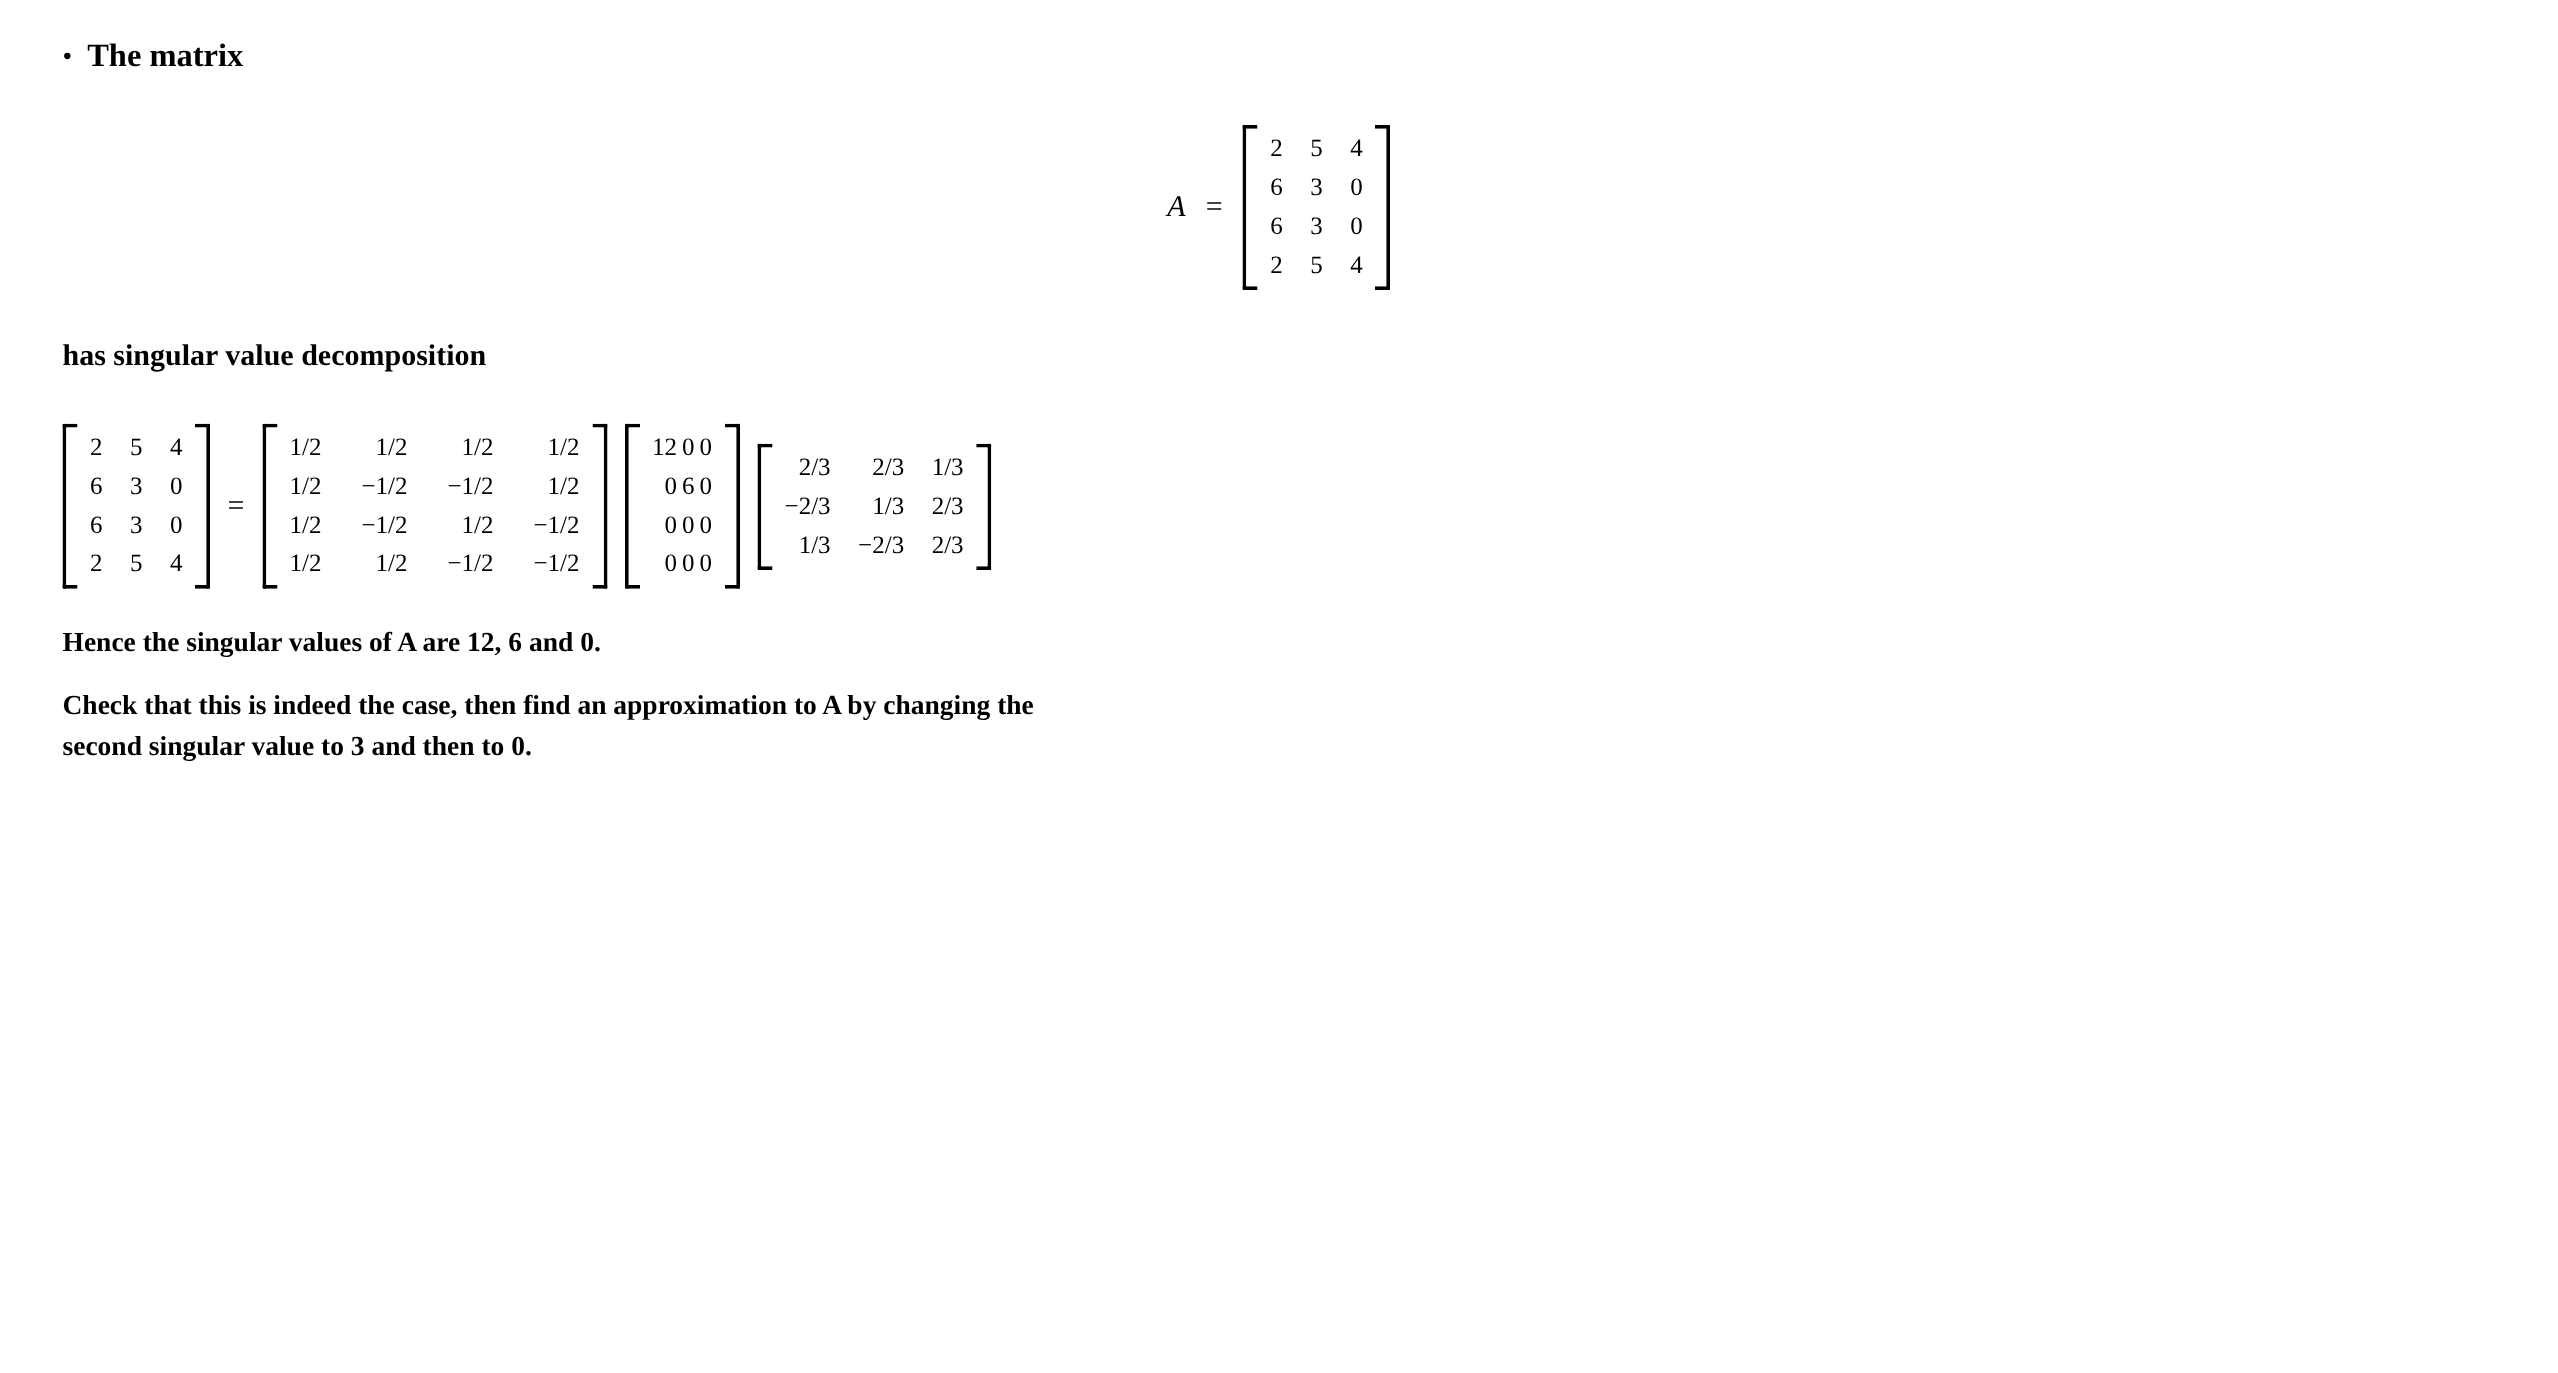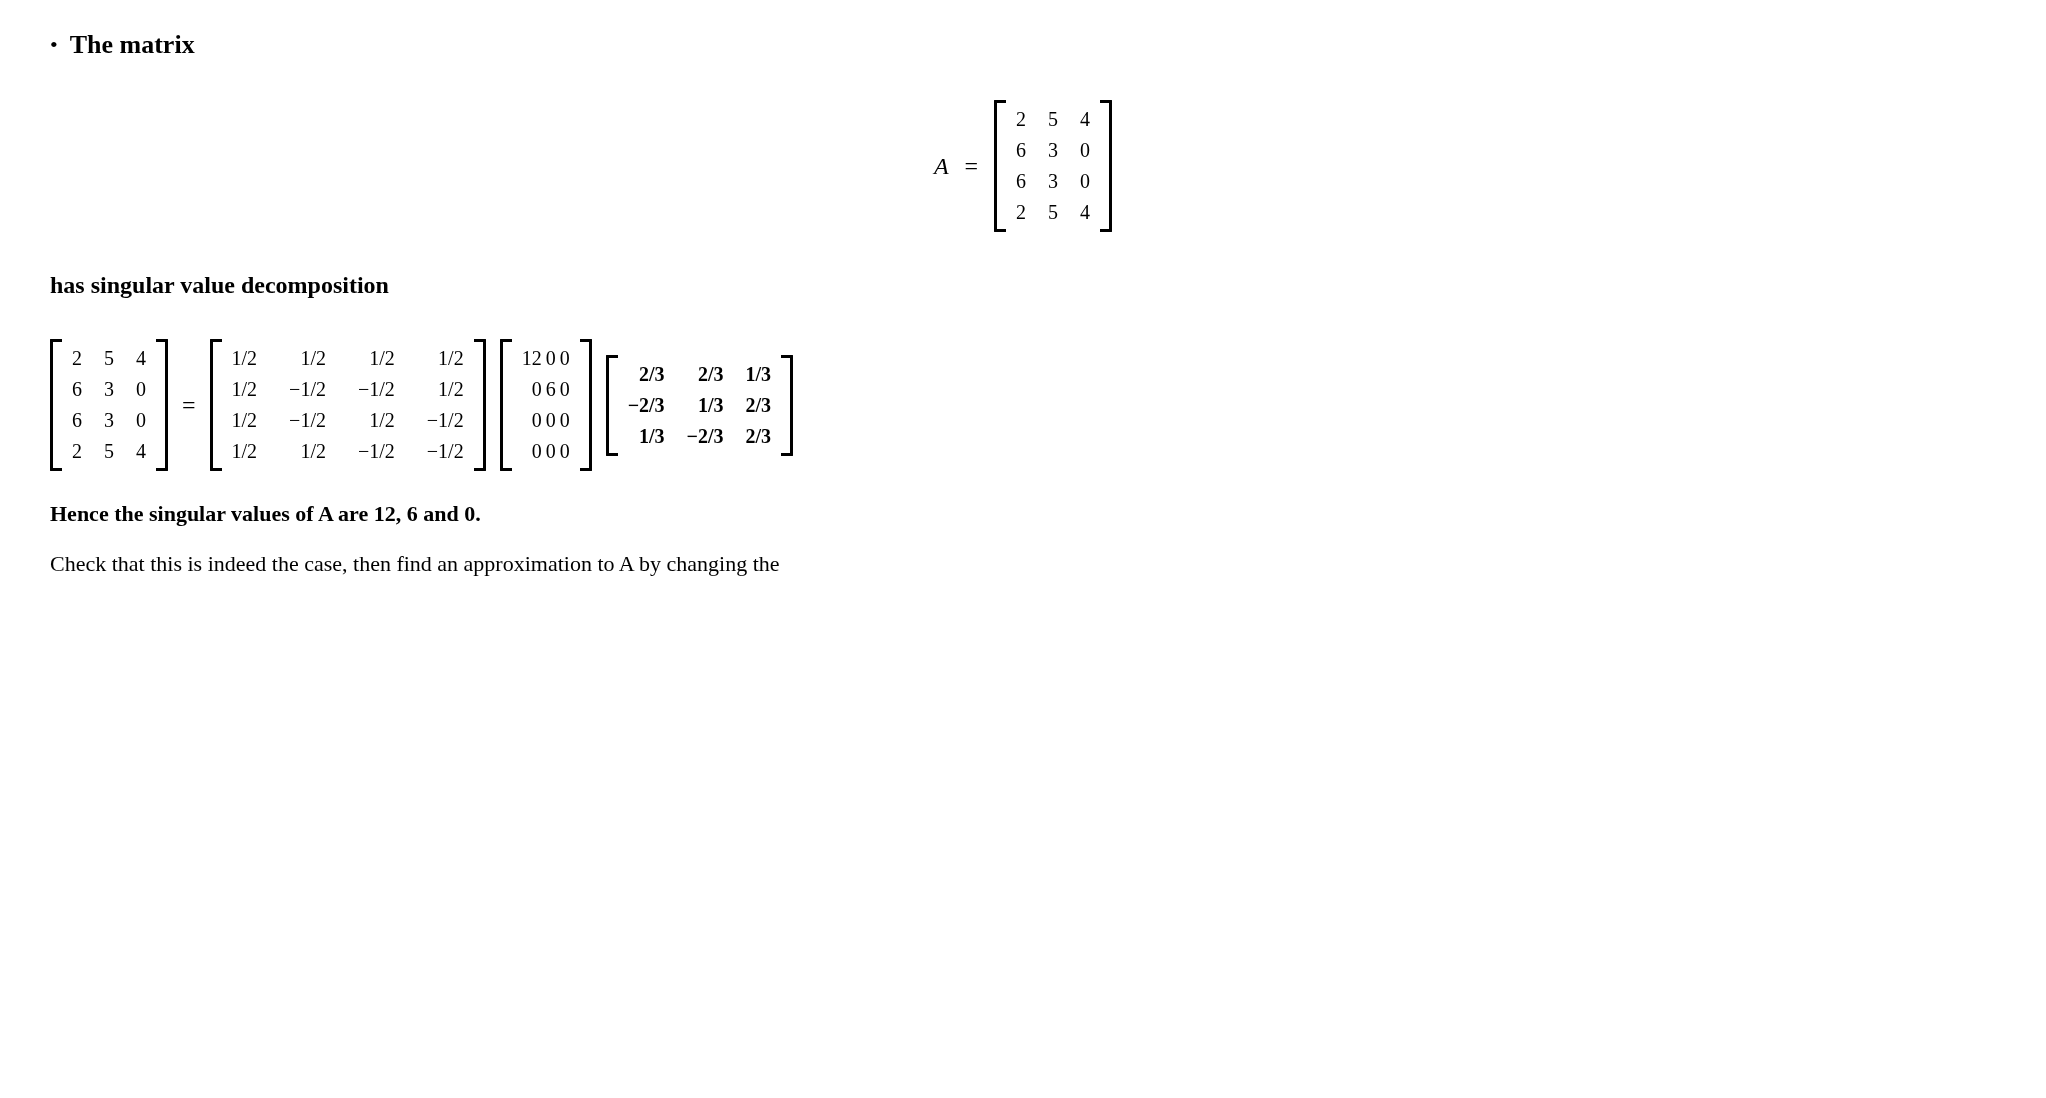--- a/index.html
+++ b/index.html
@@ -121,21 +121,21 @@
     }
 
     .conclusion-text {
       font-size: 22px;
       font-weight: bold;
       margin: 28px 0 20px 0;
     }
 
     .check-text {
       font-size: 22px;
-      font-weight: normal;
+      font-weight: bold;
       margin: 20px 0;
       max-width: 900px;
       line-height: 1.5;
     }
 
     .cell {
       font-size: 20px;
       white-space: nowrap;
     }
   </style>
@@ -232,33 +232,34 @@
       <span class="cell">0</span>
       <span class="cell">0</span>
       <span class="cell">0</span>
       <span class="cell">0</span>
     </div>
     <div class="bracket-right"></div>
   </div>
 
   <div class="bracket-wrap matrix">
     <div class="bracket-left"></div>
-    <div class="matrix-cells matrix-3x3" style="column-gap: 22px; font-weight: bold;">
+    <div class="matrix-cells matrix-3x3" style="column-gap: 22px;">
       <span class="cell">2/3</span>
       <span class="cell">2/3</span>
       <span class="cell">1/3</span>
       <span class="cell">−2/3</span>
       <span class="cell">1/3</span>
       <span class="cell">2/3</span>
       <span class="cell">1/3</span>
       <span class="cell">−2/3</span>
       <span class="cell">2/3</span>
     </div>
     <div class="bracket-right"></div>
   </div>
 
 </div>
 
 <div class="conclusion-text">Hence the singular values of A are 12, 6 and 0.</div>
 
 <div class="check-text">
   <span>Check that this is indeed the case, then find an approximation to A by changing the</span><br>
+  <span>second singular value to 3 and then to 0.</span>
 </div>
 
 </body></html>

